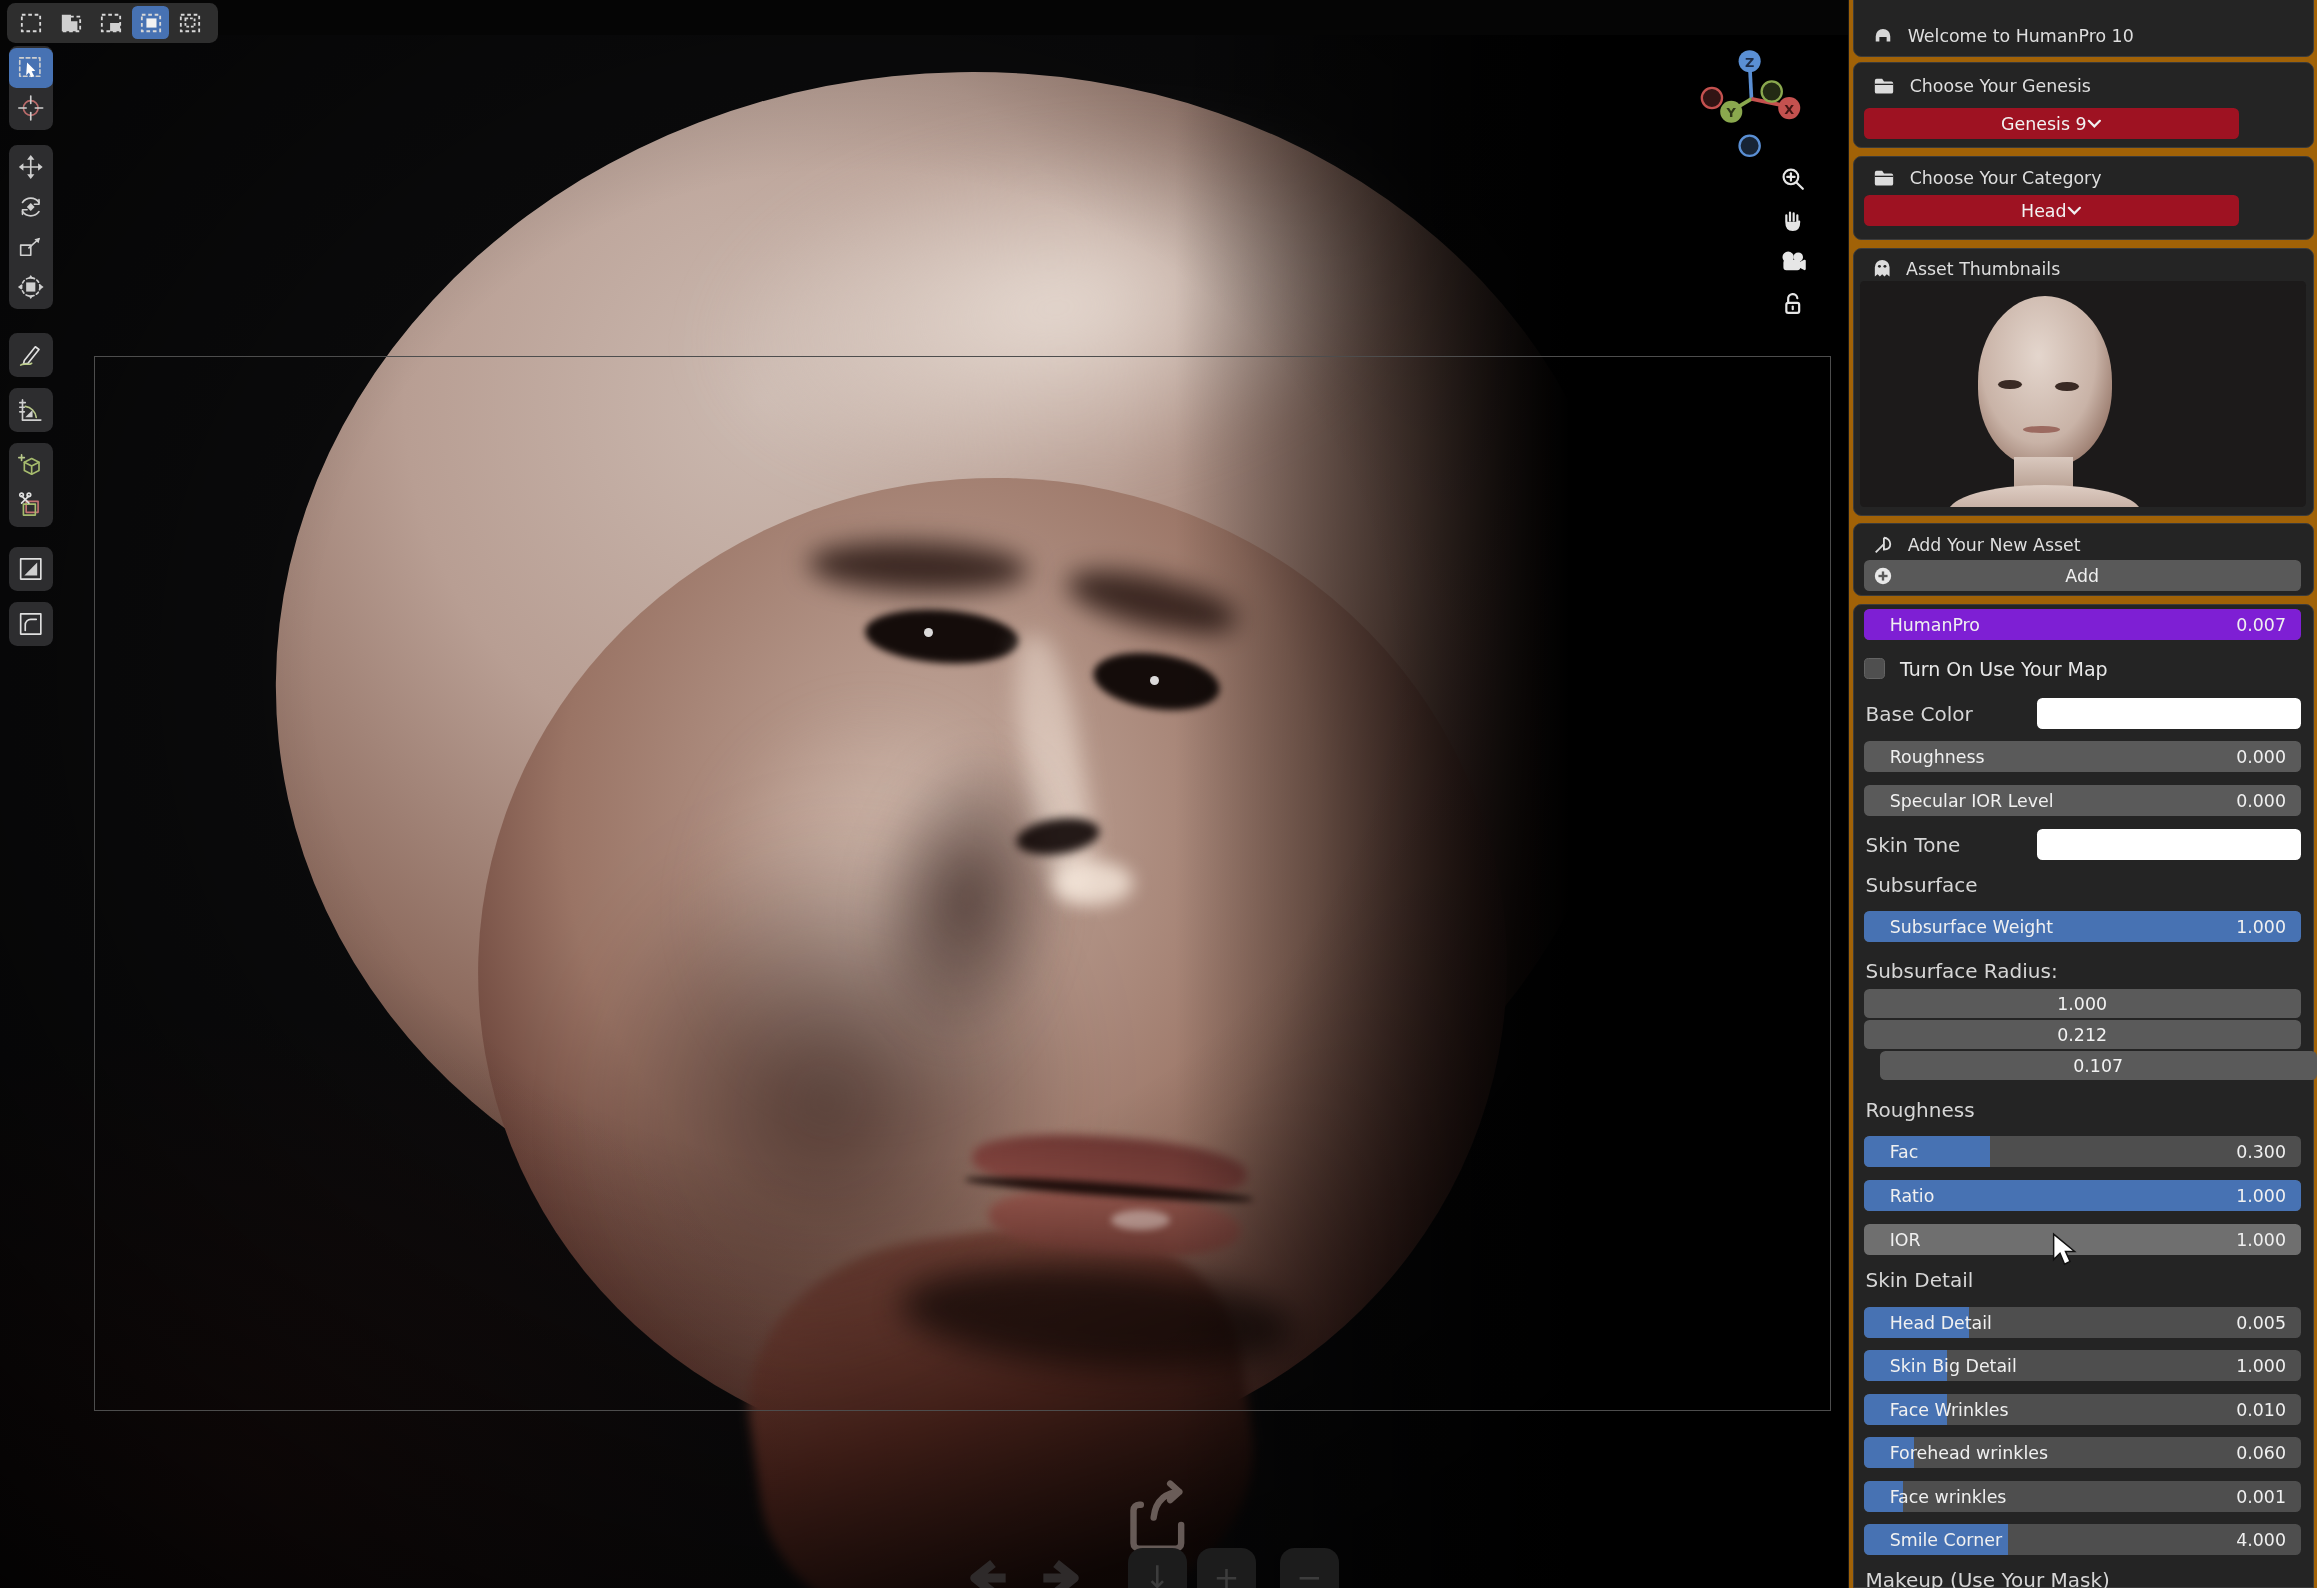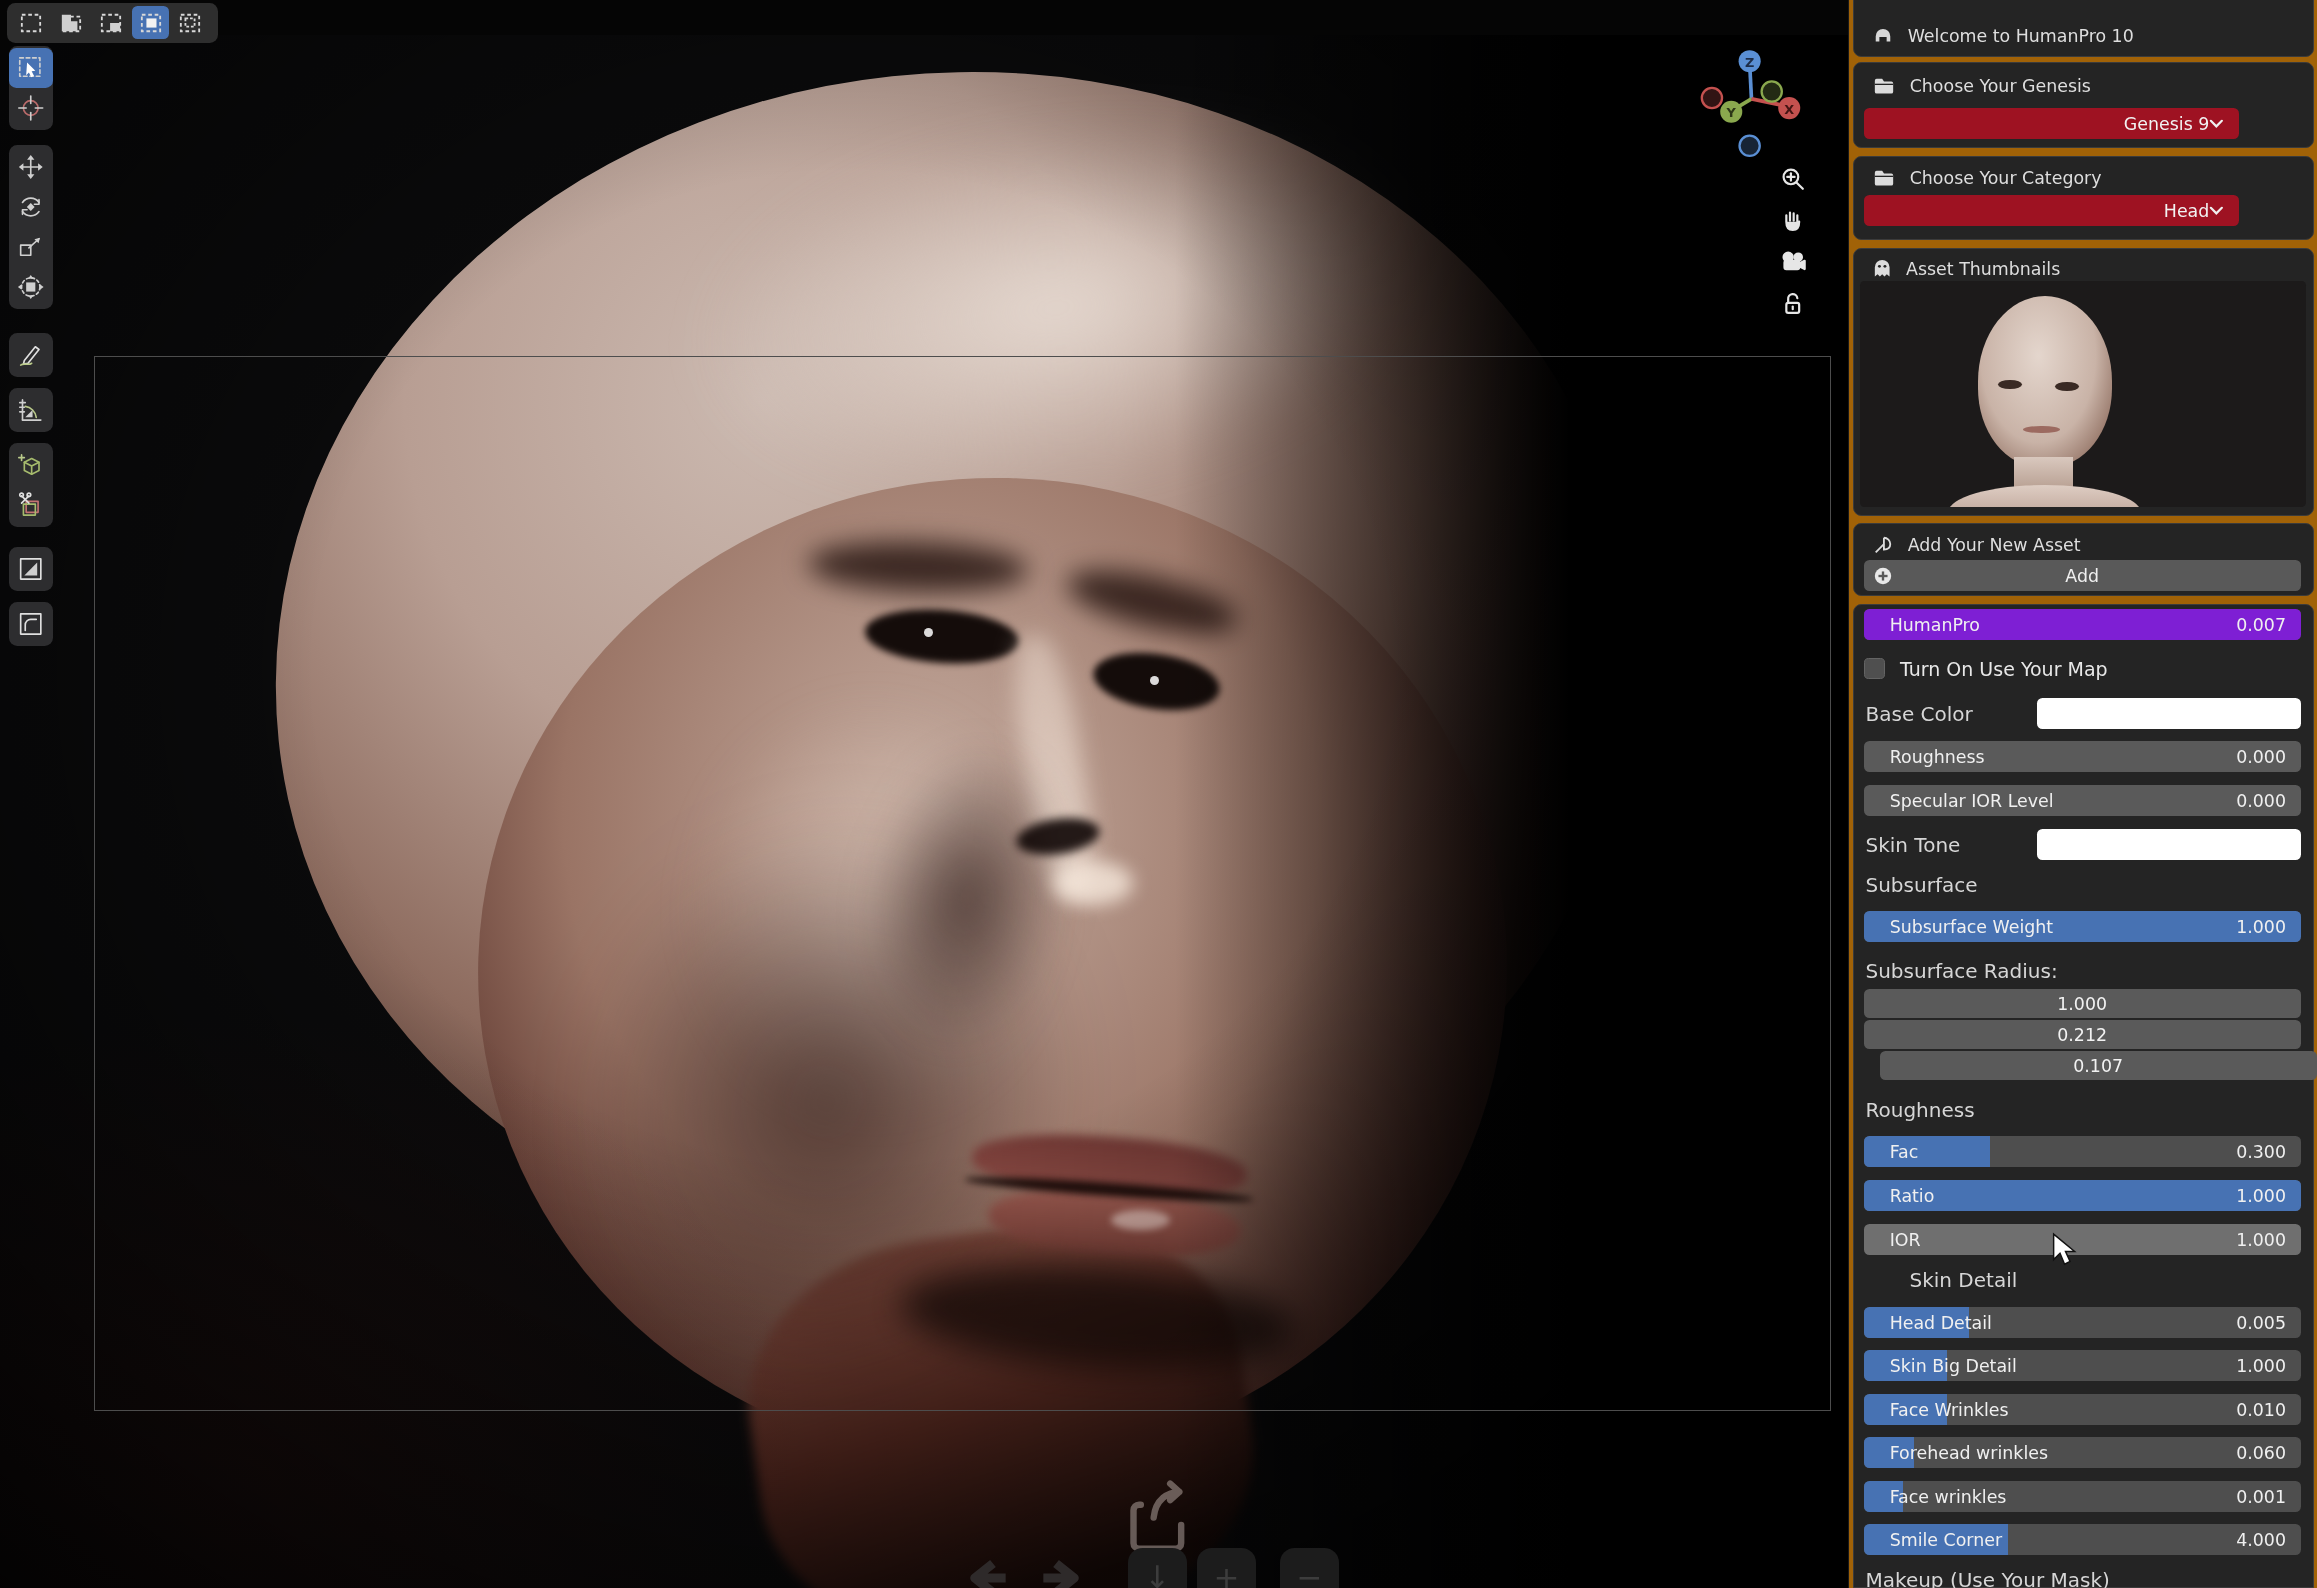--- a/index.html
+++ b/index.html
@@ -73,21 +73,21 @@
   .tgroup{position:absolute;left:0;width:44px;background:#2d2d2f;border-radius:8.3px;padding:1.8px 0;}
   .tool{width:44px;height:40px;display:flex;align-items:center;justify-content:center;border-radius:7.3px;}
   .tool.active{background:#4772b3;}
   .tool svg{stroke:#cfcfcf;fill:none;stroke-width:1.8;stroke-linecap:round;stroke-linejoin:round;}
 
   
   .panel{position:absolute;left:1848px;top:0;width:470px;height:1589px;background:#a16207;border-left:1.8px solid #1a1a1a;box-sizing:border-box;}
   .pbox{position:absolute;left:3.7px;width:461px;background:#242424;border:0.9px solid #3b3b3b;border-radius:8.3px;box-sizing:border-box;}
   .hdr{position:absolute;left:24px;height:31px;display:flex;align-items:center;gap:14.7px;color:#dedede;font-size:17.4px;}
   .hdr svg{flex:0 0 auto;}
-  .dropdown{position:absolute;left:14.7px;width:375px;height:31px;border-radius:5.5px;display:flex;align-items:center;color:#f2f2f2;font-size:17.4px;padding:0 14.7px;box-sizing:border-box;justify-content:flex-end;}
+  .dropdown{position:absolute;left:14.7px;width:375px;height:31px;border-radius:5.5px;display:flex;align-items:center;color:#f2f2f2;font-size:17.4px;padding:0 14.7px;box-sizing:border-box;justify-content:center;}
   .thumb-area{position:absolute;left:11px;top:281px;width:446px;height:226px;background:#1c1a1a;border-radius:4.6px;overflow:hidden;}
   .addbtn{position:absolute;left:14.7px;top:560px;width:437px;height:31px;background:#595959;border-radius:5.5px;display:flex;align-items:center;justify-content:center;color:#f0f0f0;font-size:17.4px;}
   .addbtn .plus{position:absolute;left:9.2px;top:5.5px;}
   .srow{position:absolute;left:14.7px;width:437px;height:31px;border-radius:5.5px;background:#4e4e4e;overflow:hidden;display:flex;align-items:center;color:#f0f0f0;font-size:17.4px;}
   .srow .fill{position:absolute;left:0;top:0;bottom:0;background:#4772b3;}
   .srow.purple .fill{background:#7e1fd4;}
   .srow.flat{background:#5a5a5a;}
   .srow.hover{background:#6f6f6f;}
   .srow .lab{position:relative;margin-left:26px;z-index:1;}
   .srow .val{position:relative;margin-left:auto;margin-right:14.7px;z-index:1;}
@@ -472,21 +472,21 @@
     <div class="srow" style="top:1180px;">
       <div class="fill" style="width: 100%;"></div>
       <span class="lab">Ratio</span>
       <span class="val">1.000</span>
     </div>
     <div class="srow hover" style="top:1224px;">
       <span class="lab">IOR</span>
       <span class="val">1.000</span>
     </div>
 
-    <div class="plabel" style="top:1267px;margin-left:44px;">Skin Detail</div>
+    <div class="plabel" style="top:1267px;">Skin Detail</div>
 
     <div class="srow" style="top:1307px;">
       <div class="fill" style="width: 24%;"></div>
       <span class="lab">Head Detail</span>
       <span class="val">0.005</span>
     </div>
     <div class="srow" style="top:1350px;">
       <div class="fill" style="width: 19%;"></div>
       <span class="lab">Skin Big Detail</span>
       <span class="val">1.000</span>

